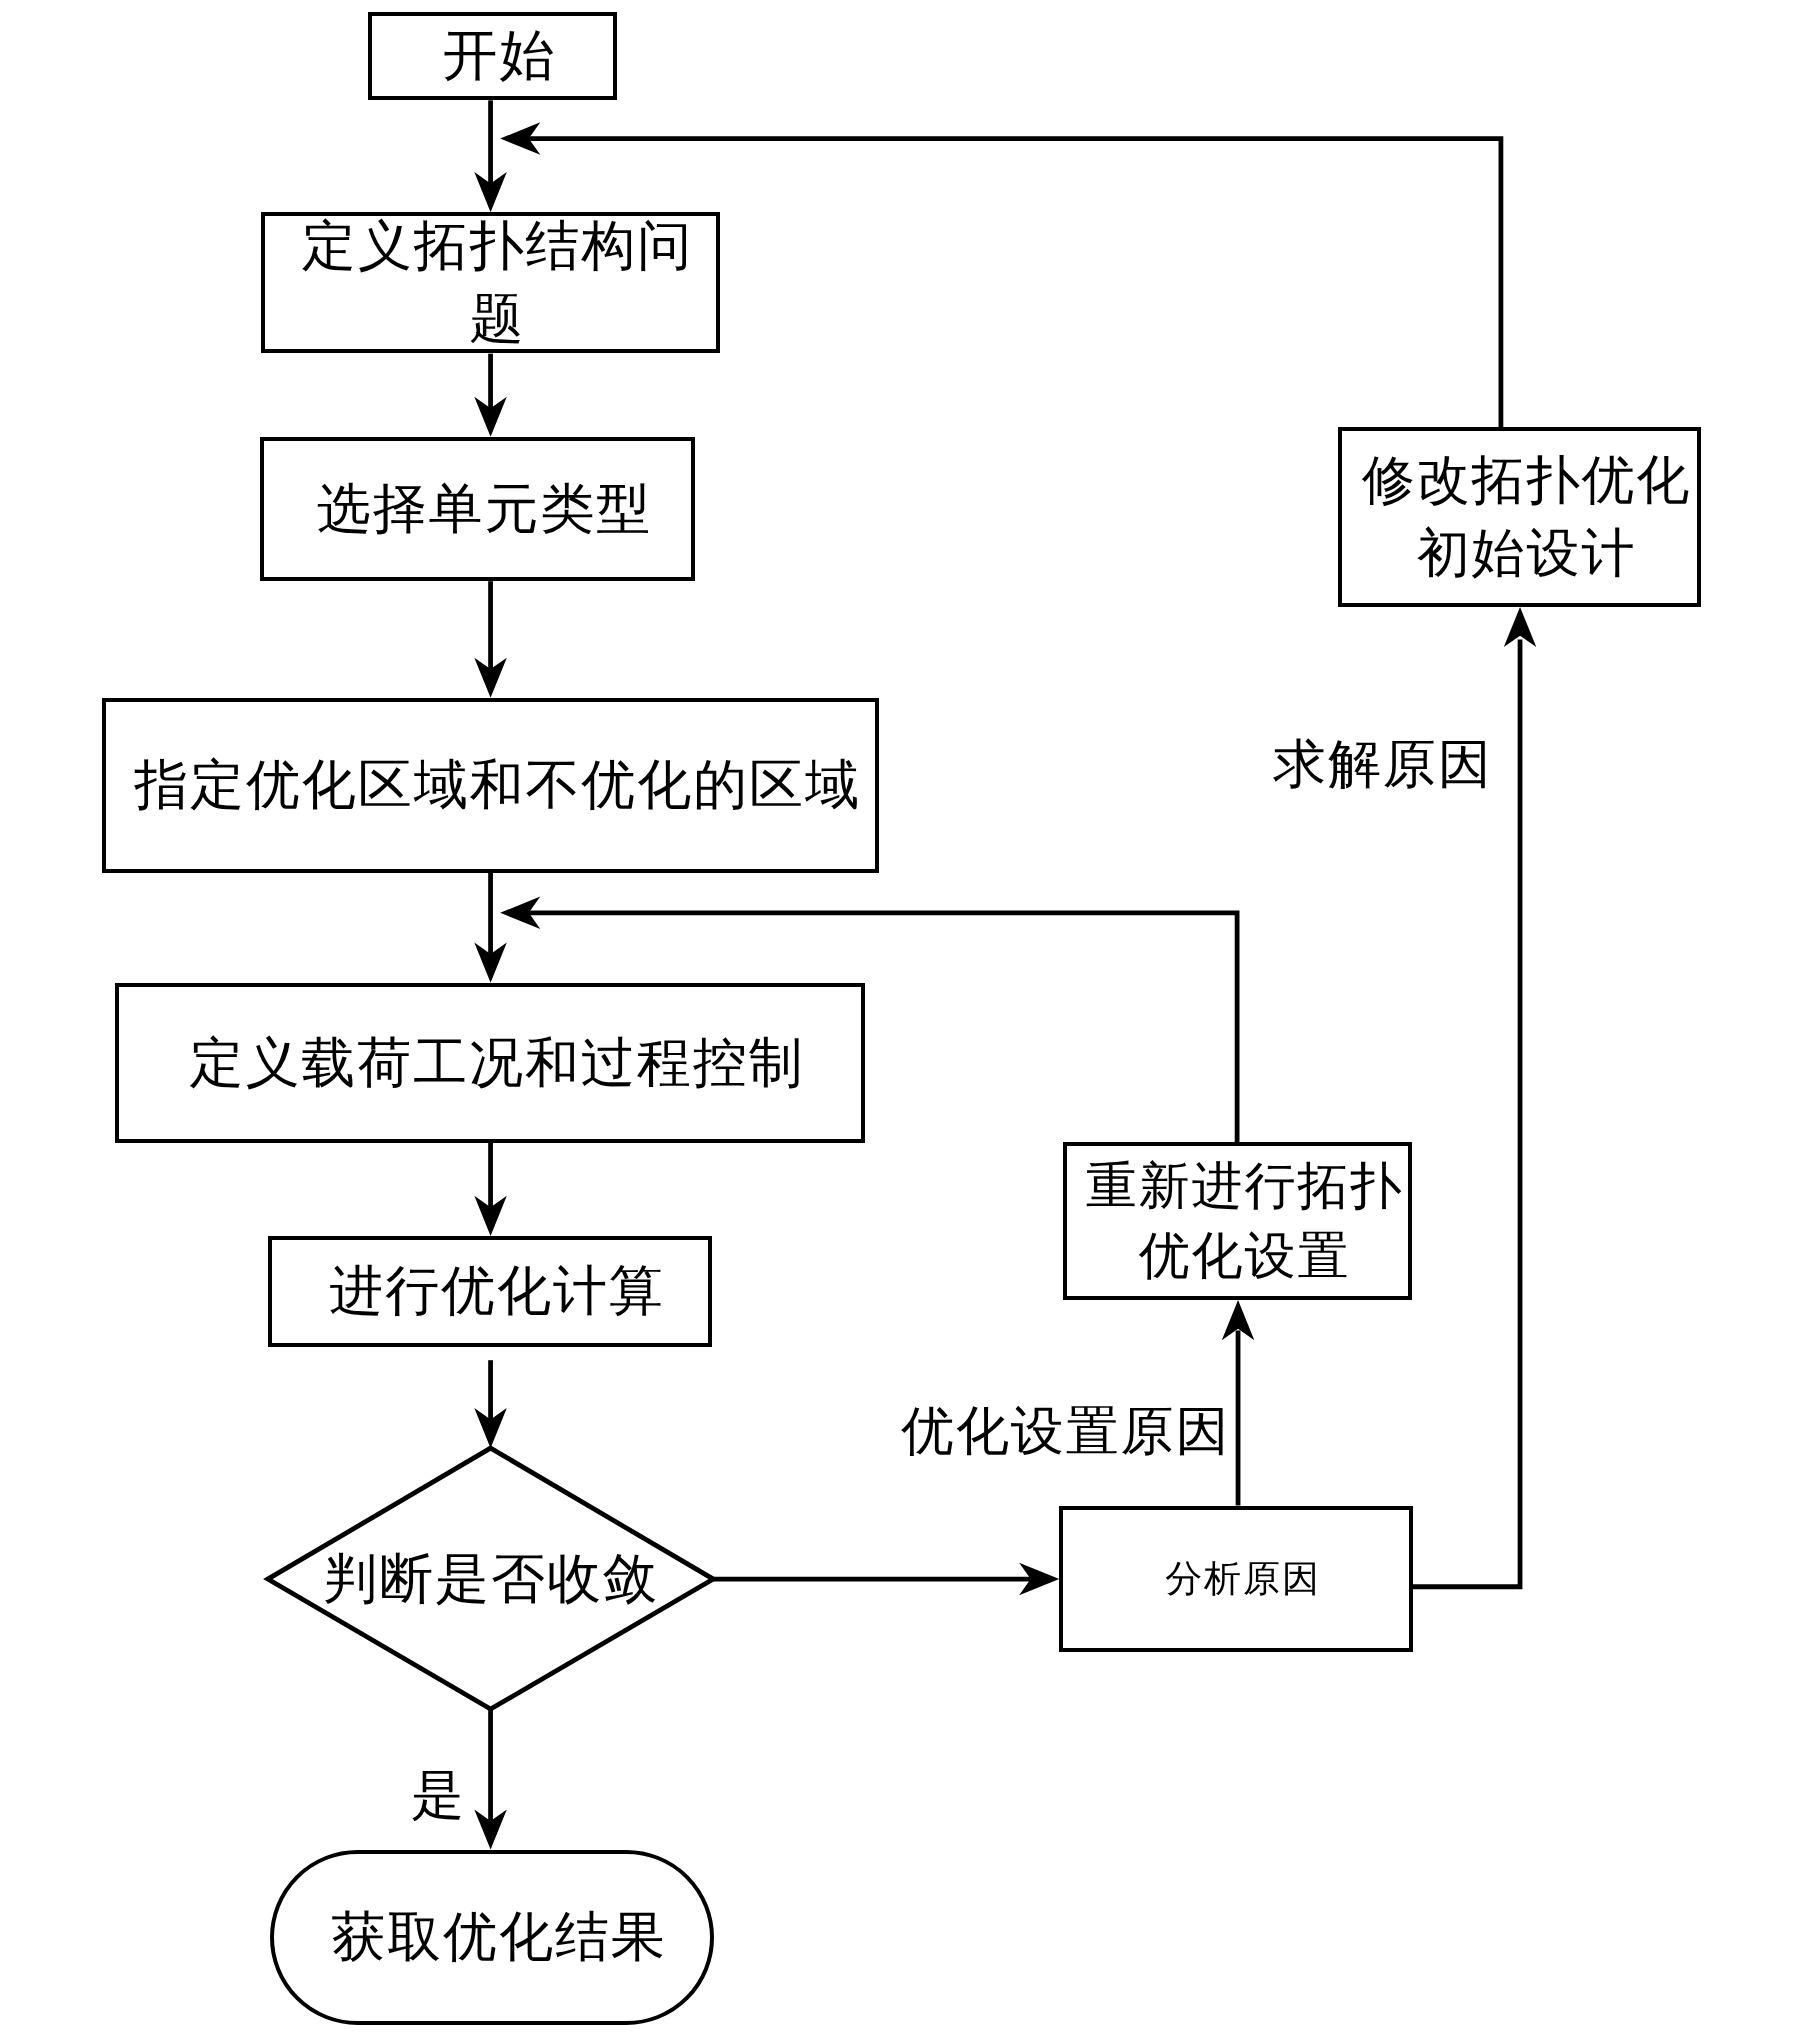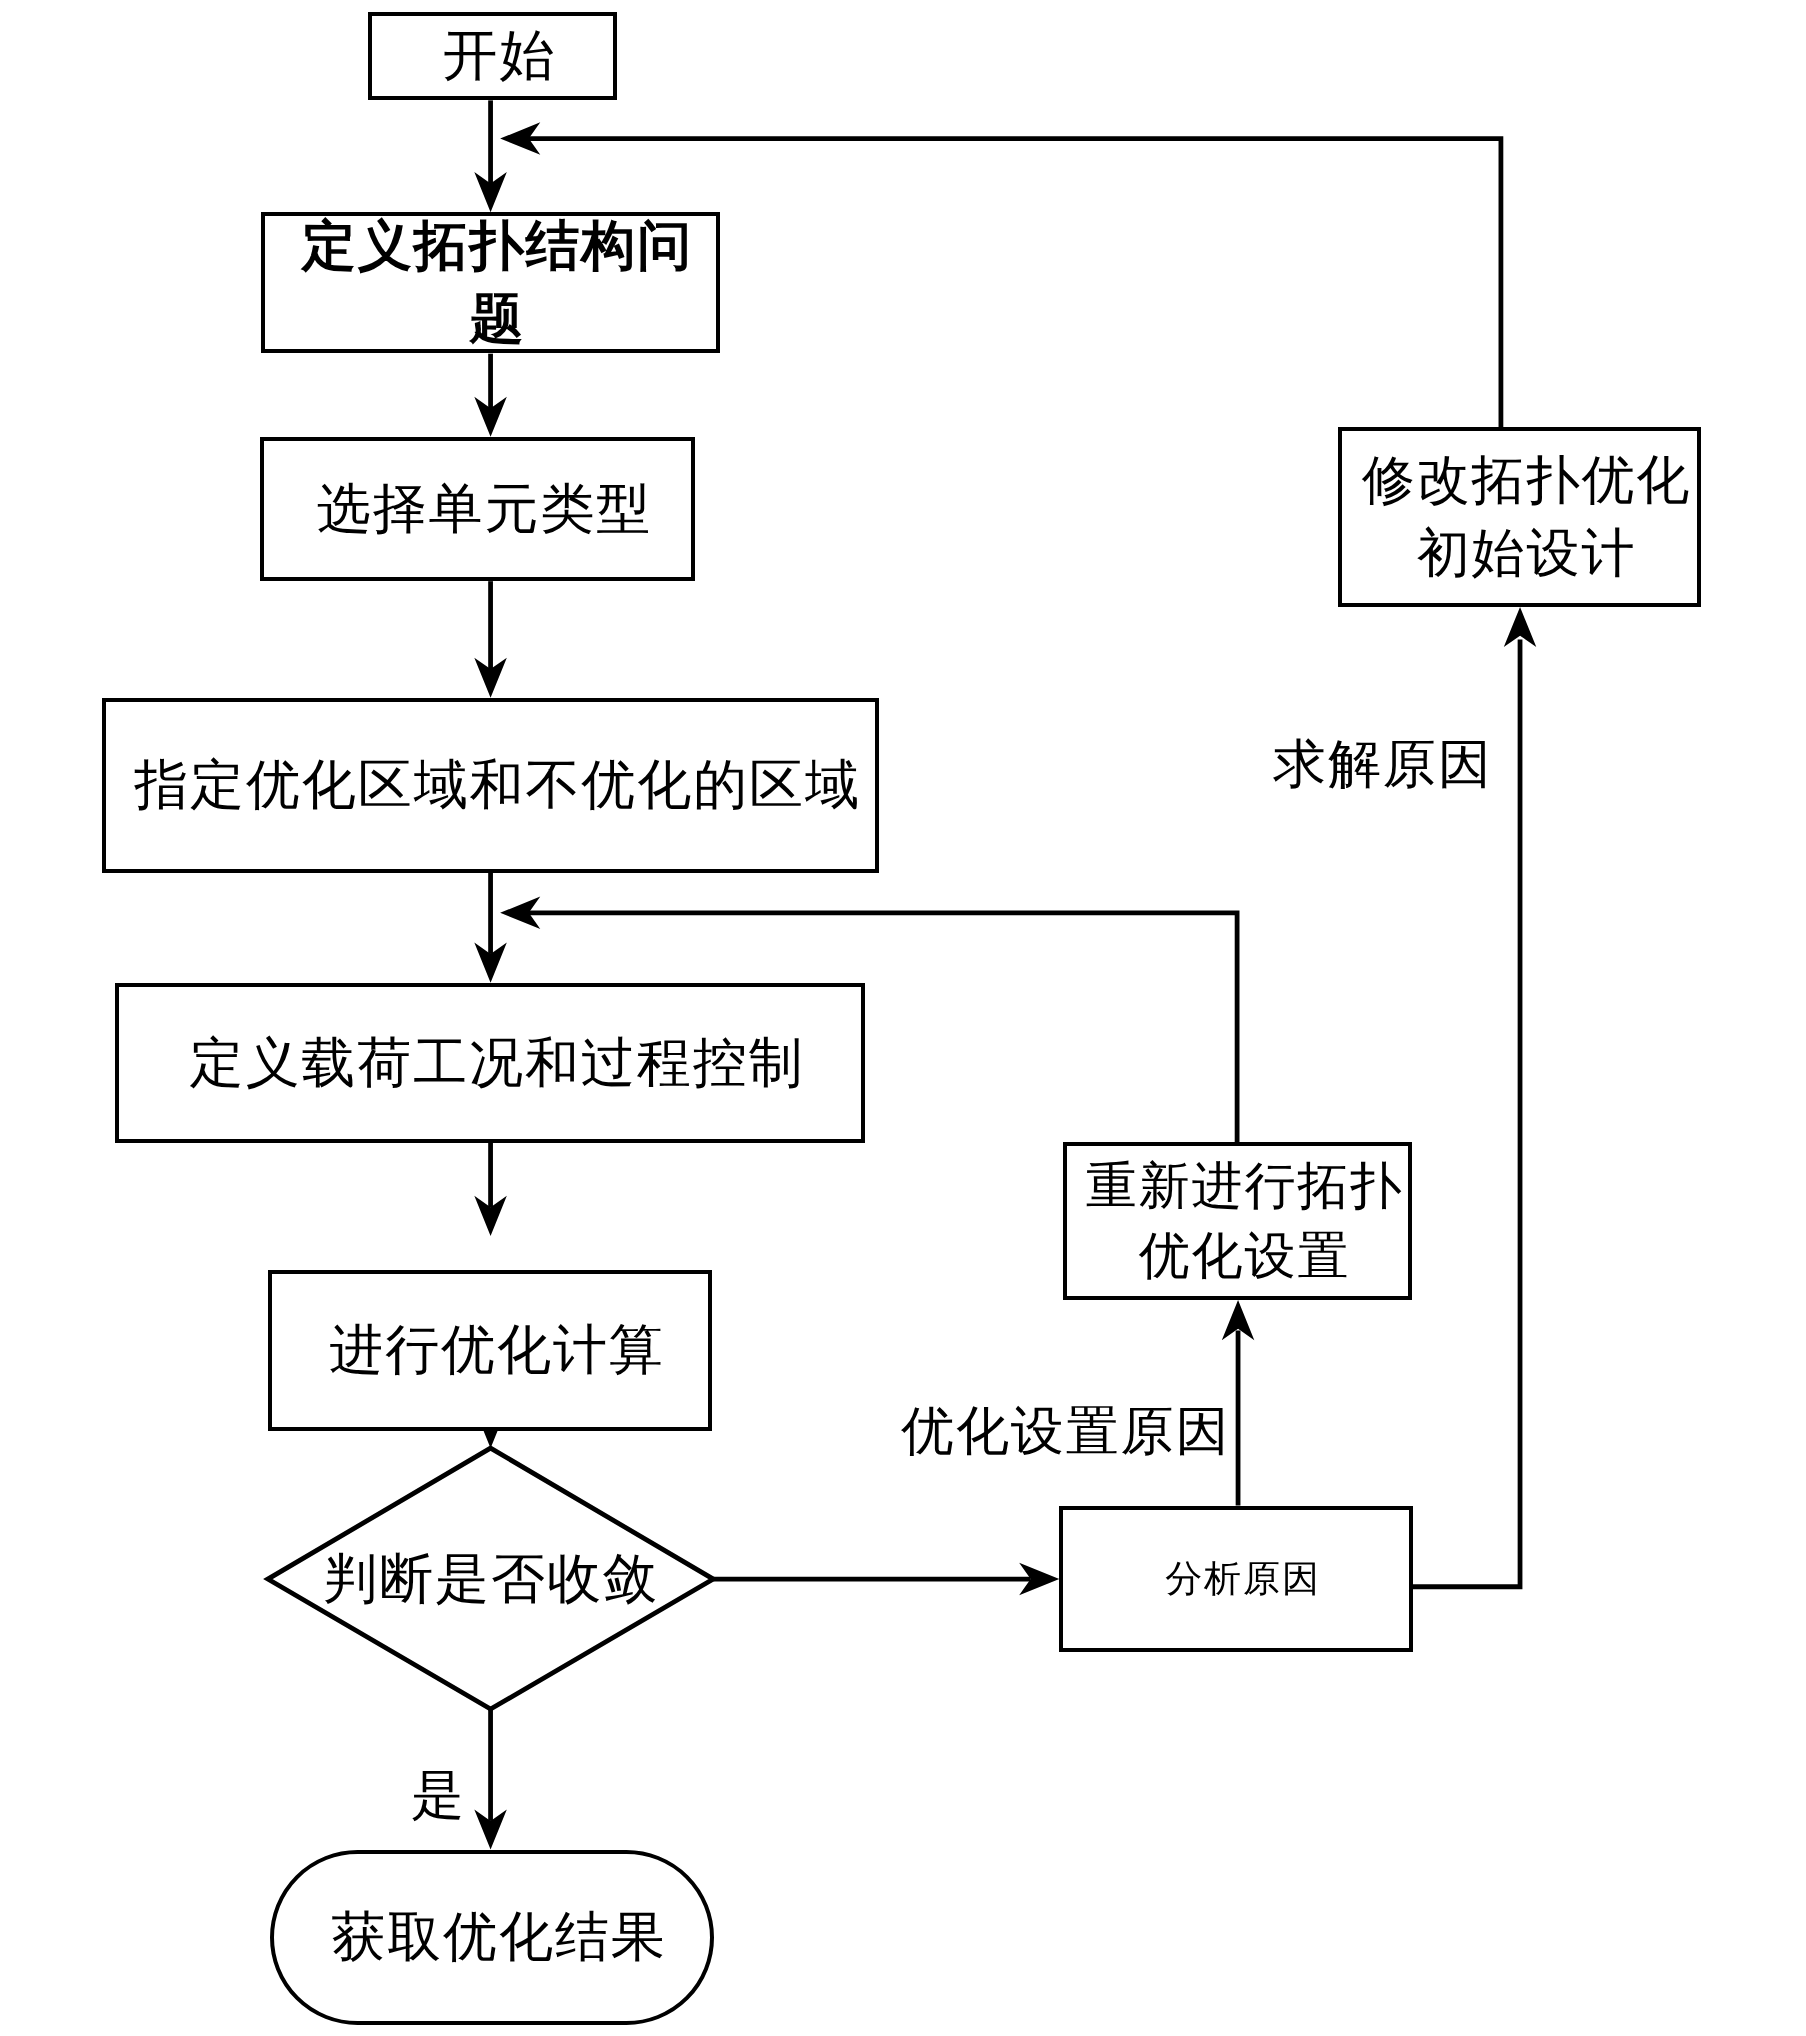--- a/index.html
+++ b/index.html
@@ -112,37 +112,37 @@
 
       <path d="M1295,1360 L1278,1402 L1295,1390 L1312,1402 Z"></path>
       <path d="M1590,635 L1573,677 L1590,665 L1607,677 Z"></path>
     </g>
   </svg>
 
   <div class="node" style="left:368px; top:12.4px; width:249px; height:88px; font-size:55px;">
     <span>开始</span>
   </div>
 
-  <div class="node" style="left:261px; top:212px; width:459px; height:141px;font-weight:bold;">
+  <div class="node" style="left:261px; top:212px; width:459px; height:141px;">
     <span>定义拓扑结构问题</span>
   </div>
 
   <div class="node" style="left:260px; top:437px; width:435px; height:144px;">
     <span>选择单元类型</span>
   </div>
 
   <div class="node" style="left:102px; top:698px; width:777px; height:175px;">
     <span>指定优化区域和不优化的区域</span>
   </div>
 
   <div class="node" style="left:115px; top:983px; width:750px; height:160px;">
     <span>定义载荷工况和过程控制</span>
   </div>
 
-  <div class="node" style="left:268px; top:1236px; width:444px; height:161px;margin-top:34px;">
+  <div class="node" style="left:268px; top:1236px; width:444px; height:111px;">
     <span>进行优化计算</span>
   </div>
 
   <div class="diamond-label" style="left:271px; top:1528px; width:440px; height:103px;">
     <span>判断是否收敛</span>
   </div>
 
   <div class="node terminal" style="left:270px; top:1850px; width:444px; height:175px;">
     <span>获取优化结果</span>
   </div>

